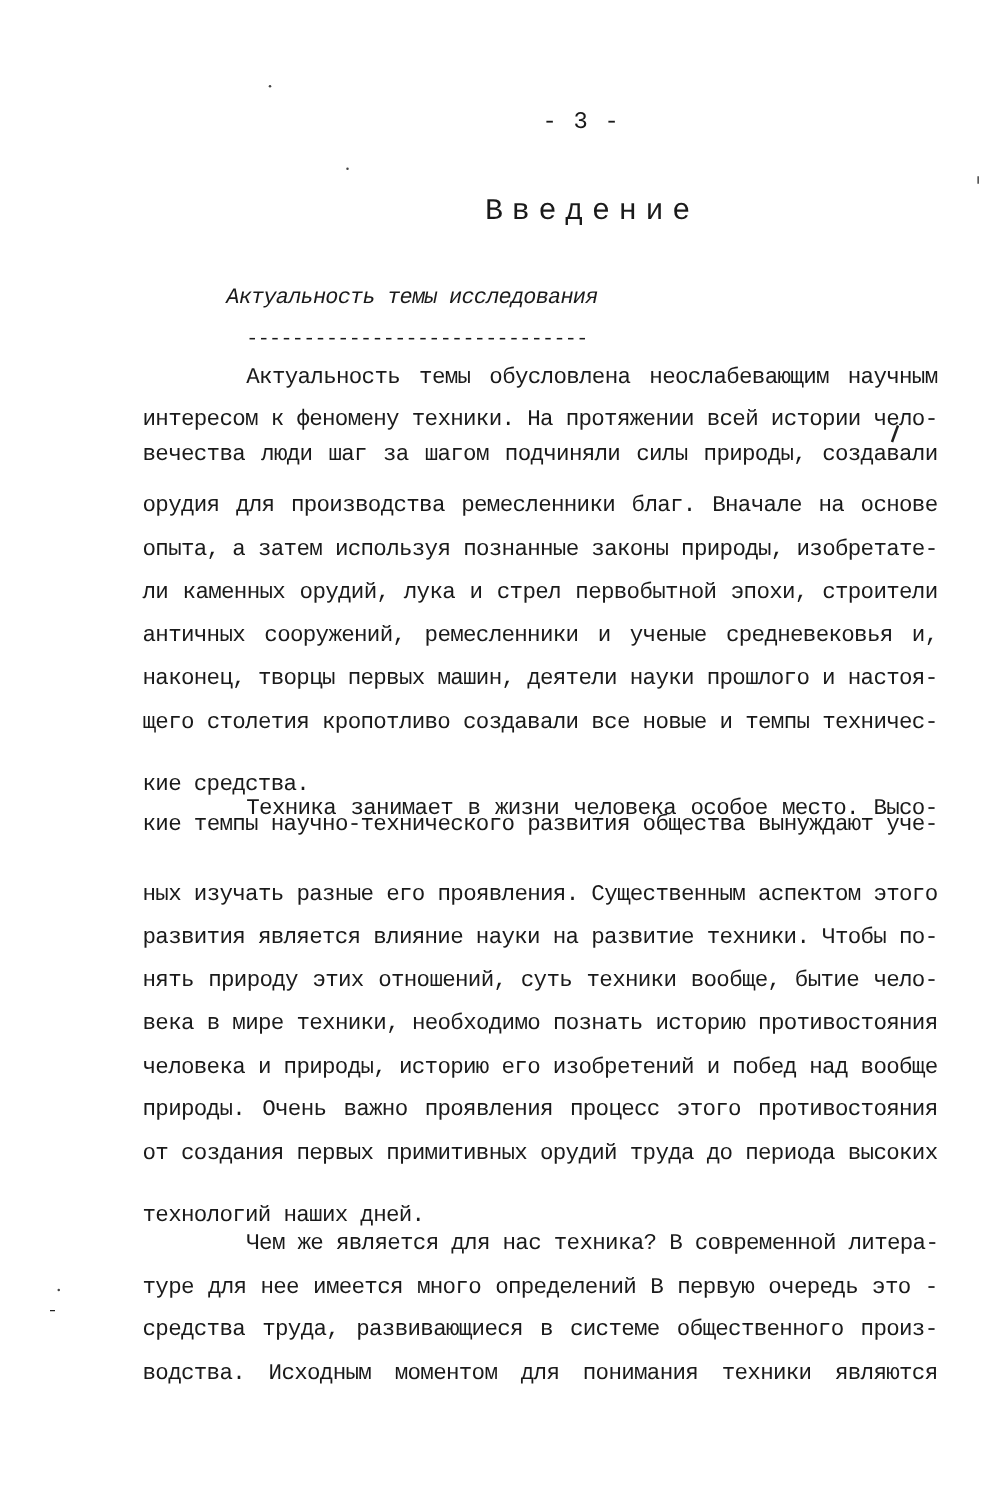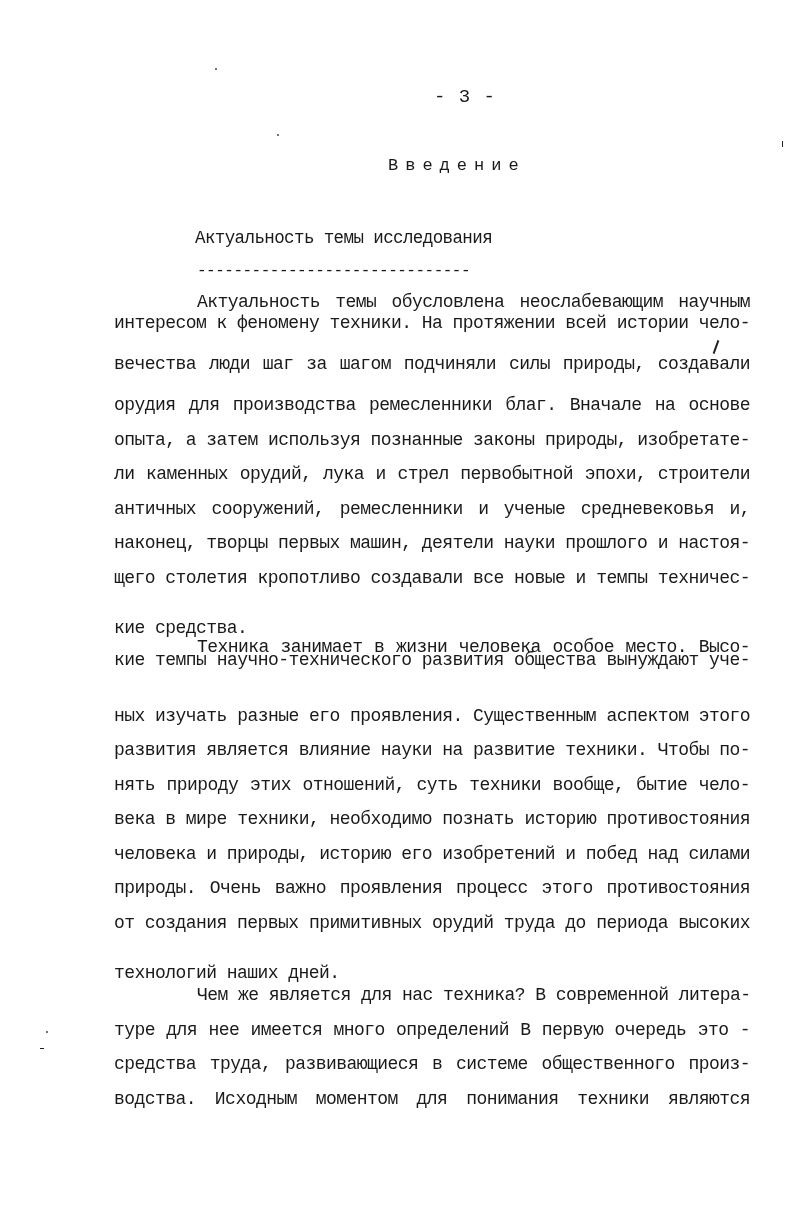--- a/index.html
+++ b/index.html
@@ -1,59 +1,59 @@
 <!DOCTYPE html>
 <html><head>
 <meta charset="utf-8">
 <style>
   html, body { margin: 0; padding: 0; background: #ffffff; }
   body { width: 798px; height: 1207px; position: relative; overflow: hidden; color: #1a1a1a;
     font-family: "Liberation Mono", "DejaVu Sans Mono", monospace; }
   .page { position: absolute; left: 0; top: 0; width: 798px; height: 1207px; background: #fff; }
   .page-number { position: absolute; top: 86px; left: 0; width: 930px; text-align: center; font-size: 19px; letter-spacing: 1px; }
-  .title { position: absolute; top: 156px; left: 388px; font-size: 17px; letter-spacing: 7px; }
-  .subtitle { position: absolute; top: 228px; left: 195px; font-size: 17.5px; letter-spacing: -0.6px; }
+  .title { position: absolute; top: 156px; left: 388px; font-size: 24px; letter-spacing: 7px; }
+  .subtitle { position: absolute; top: 228px; left: 181px; font-size: 17.5px; letter-spacing: -0.6px; font-style: italic; }
   .subtitle-rule { position: absolute; top: 262px; left: 197px; font-size: 16px; letter-spacing: -0.5px; }
   .line { position: absolute; left: 114px; width: 636px; font-size: 18px; white-space: nowrap;
     letter-spacing: -0.55px; text-align: justify; text-align-last: justify; }
   .line.first { left: 197px; width: 553px; }
   .line.last { text-align-last: left; margin-top: 16px; }
   .speck { position: absolute; background: #444; border-radius: 50%; }
   .tick-mark { position: absolute; background: #222; }
 </style>
 </head>
 <body>
 
 <div class="page">
   <div class="page-number">- 3 -</div>
   <div class="title">Введение</div>
   <div class="subtitle">Актуальность темы исследования</div>
   <div class="subtitle-rule">------------------------------</div>
 
   <div>
     <div class="line first" style="top:292px">Актуальность  темы  обусловлена неослабевающим научным</div>
-    <div class="line" style="top:313px">интересом к феномену техники. На протяжении всей истории чело-</div>
+    <div class="line" style="top:326px">интересом к феномену техники. На протяжении всей истории чело-</div>
     <div class="line" style="top:354px">вечества люди шаг за шагом подчиняли силы  природы,  создавали</div>
     <div class="line" style="top:395px">орудия  для производства ремесленники благ.  Вначале на основе</div>
     <div class="line" style="top:430px">опыта, а затем используя познанные законы природы, изобретате-</div>
     <div class="line" style="top:464px">ли каменных орудий,  лука и стрел первобытной эпохи, строители</div>
     <div class="line" style="top:499px">античных сооружений,  ремесленники и ученые  средневековья  и,</div>
     <div class="line" style="top:533px">наконец, творцы первых машин, деятели науки прошлого и настоя-</div>
     <div class="line" style="top:568px">щего столетия кропотливо создавали все новые и темпы техничес-</div>
     <div class="line last" style="top:602px">кие средства.</div>
   </div>
 
   <div>
     <div class="line first" style="top:637px">Техника занимает в жизни человека особое место.  Высо-</div>
     <div class="line" style="top:650px">кие темпы научно-технического развития общества вынуждают уче-</div>
     <div class="line" style="top:706px">ных изучать разные его проявления. Существенным аспектом этого</div>
     <div class="line" style="top:740px">развития является влияние науки на развитие техники. Чтобы по-</div>
     <div class="line" style="top:775px">нять природу этих отношений,  суть техники вообще, бытие чело-</div>
     <div class="line" style="top:809px">века в мире техники, необходимо познать историю противостояния</div>
-    <div class="line" style="top:844px">человека и природы, историю его изобретений и побед над силами</div>
+    <div class="line" style="top:844px">человека и природы, историю его изобретений и побед над вообще</div>
     <div class="line" style="top:878px">природы.  Очень важно проявления процесс этого противостояния</div>
     <div class="line" style="top:913px">от создания первых примитивных орудий труда до периода высоких</div>
     <div class="line last" style="top:947px">технологий наших дней.</div>
   </div>
 
   <div>
     <div class="line first" style="top:985px">Чем же является для нас техника? В современной литера-</div>
     <div class="line" style="top:1020px">туре для нее имеется много определений В первую очередь это  -</div>
     <div class="line" style="top:1054px">средства  труда,  развивающиеся в системе общественного произ-</div>
     <div class="line" style="top:1089px">водства.  Исходным моментом  для  понимания  техники  являются</div>

